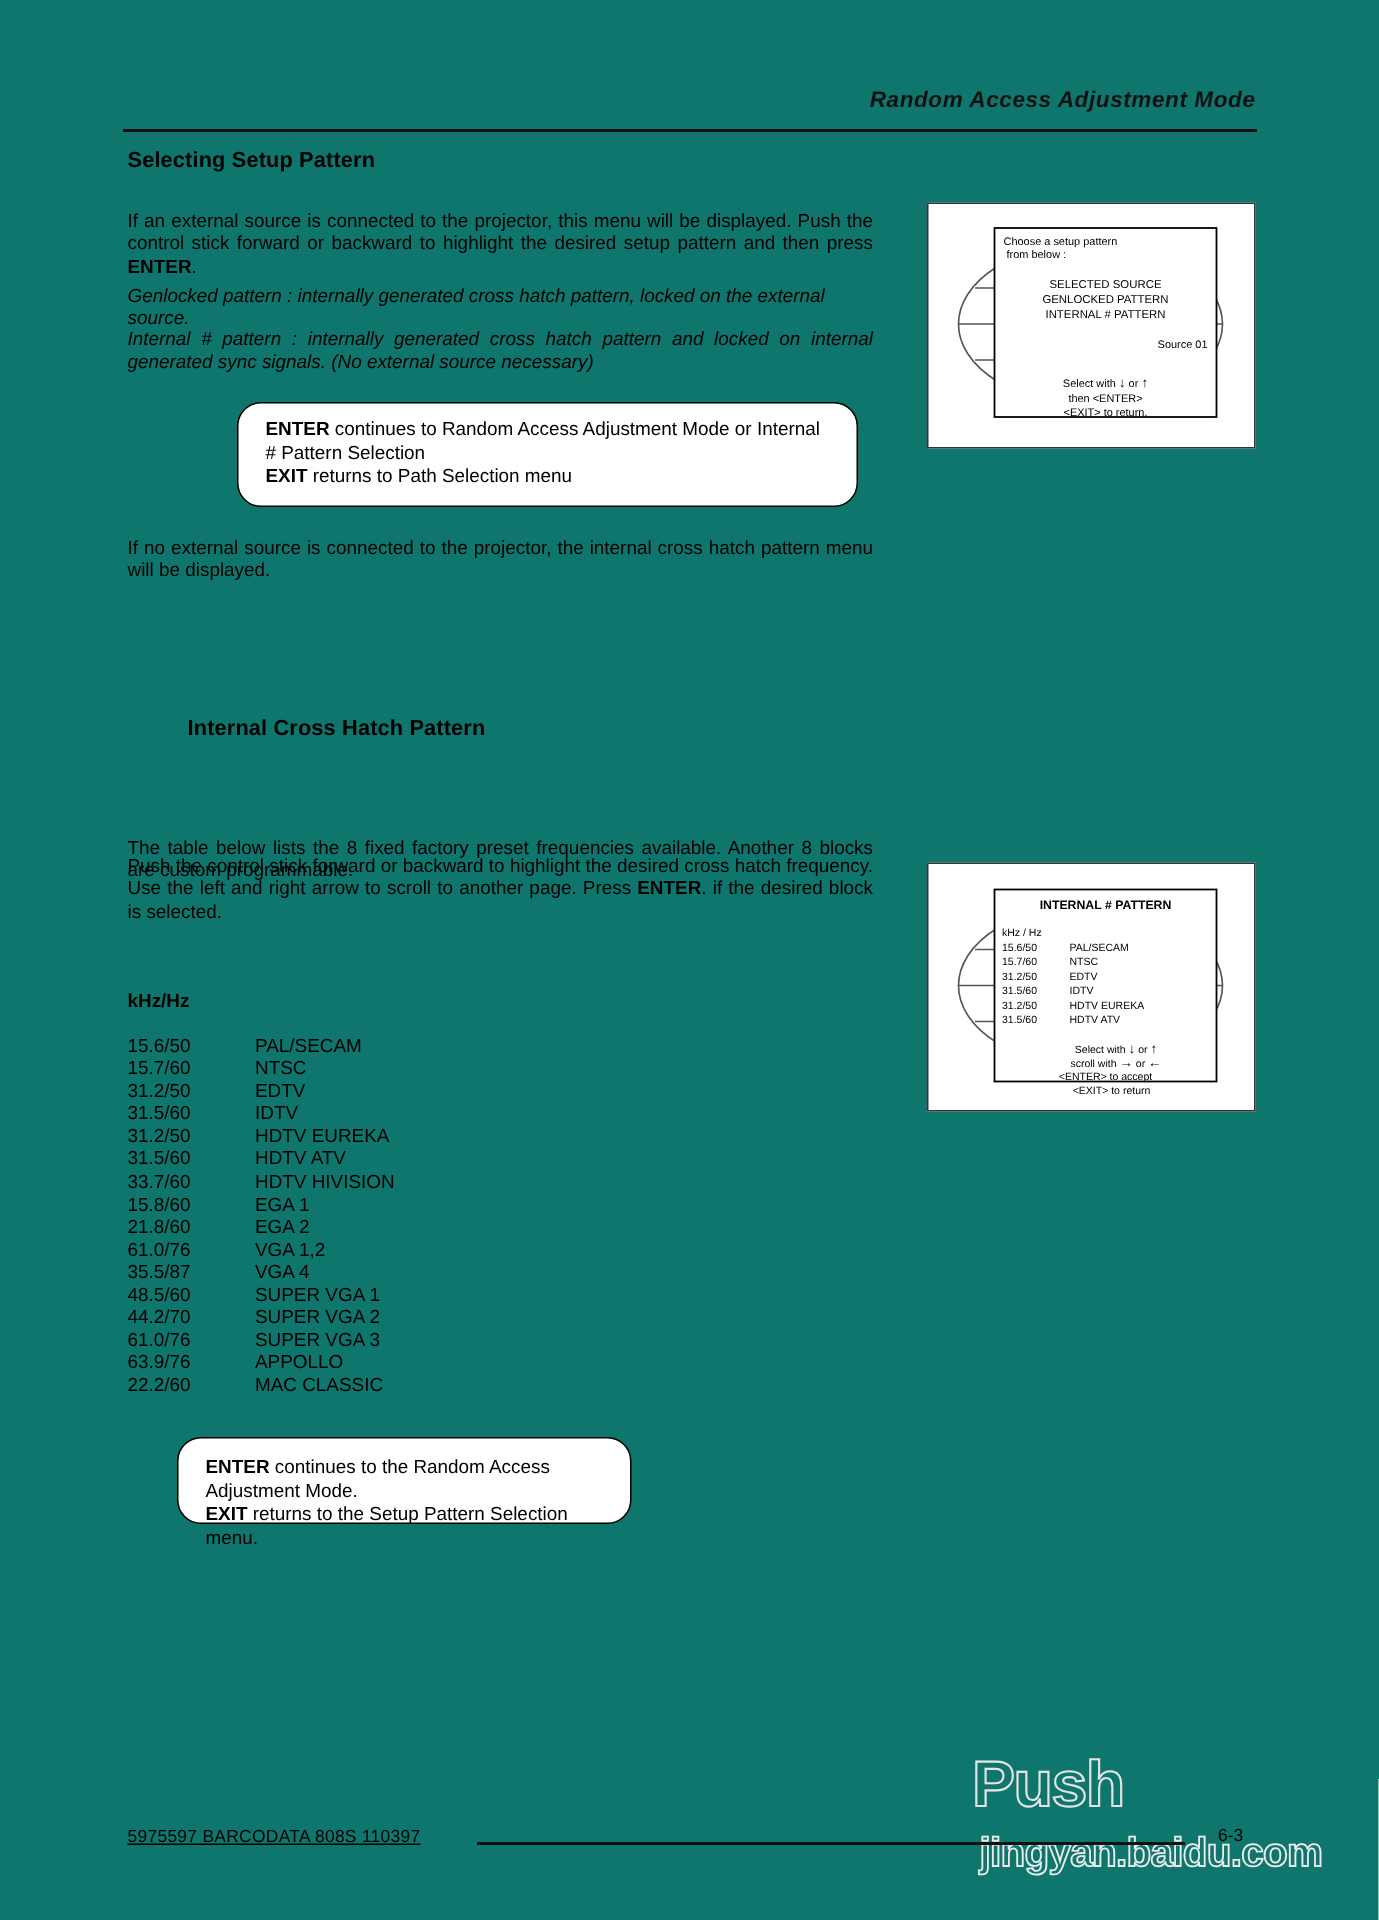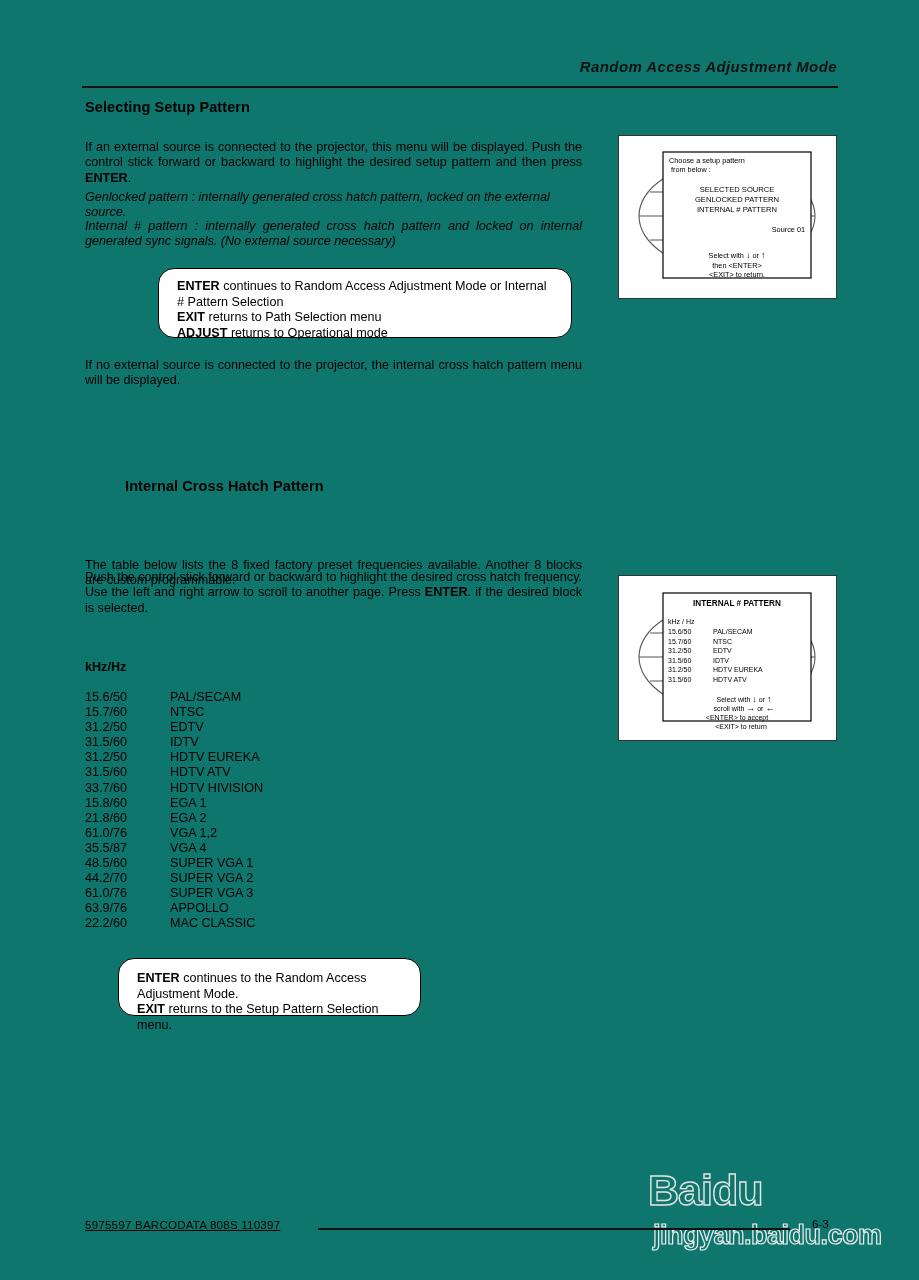--- a/index.html
+++ b/index.html
@@ -180,21 +180,20 @@
   <p class="body col-left" style="top:129px;margin-top:11px;"><span>If an external source is connected to the projector, this menu will be displayed.  Push the control stick forward or backward to highlight the desired setup pattern and then press </span><span class="b">ENTER</span><span>.</span></p>
 
   <p class="body italic noj col-left" style="top:190px;">Genlocked pattern : internally generated cross hatch pattern, locked on the external source.</p>
 
   <p class="body italic col-left" style="top:219px;">Internal # pattern : internally generated cross hatch pattern and locked on internal generated sync signals. (No external source necessary)</p>
 
   <div class="callout" style="left:110px; top:268px; width:414px; height:70px;margin-left:48px;">
     <div class="cl-inner">
       <div><span class="b">ENTER</span><span> continues to Random Access Adjustment Mode or Internal # Pattern Selection</span></div>
       <div><span class="b">EXIT</span><span> returns to Path Selection menu</span></div>
-      <div><span class="b">ADJUST</span><span> returns to Operational mode</span></div>
     </div>
   </div>
 
   <p class="body col-left" style="top:358px;">If no external source is connected to the projector, the internal cross hatch pattern menu will be displayed.</p>
 
 
   <h2 class="section col-left" style="top:478px;margin-left:40px;">Internal Cross Hatch Pattern</h2>
 
 
   <p class="body col-left" style="top:558px;">The table below lists the 8 fixed  factory preset frequencies available.  Another 8 blocks are custom  programmable.</p>
@@ -343,21 +342,21 @@
       </text>
       <text x="125" y="135" text-anchor="middle" font-family="Liberation Sans, sans-serif" font-size="7" fill="#000">
         <tspan>scroll with </tspan><tspan font-size="9" font-weight="bold">→</tspan><tspan> or </tspan><tspan font-size="9" font-weight="bold">←</tspan>
       </text>
       <text x="118" y="144" text-anchor="middle" font-family="Liberation Sans, sans-serif" font-size="7" fill="#000">&lt;ENTER&gt; to accept</text>
       <text x="122" y="153" text-anchor="middle" font-family="Liberation Sans, sans-serif" font-size="7" fill="#000">&lt;EXIT&gt; to return</text>
     </svg>
   </div>
 
   <div id="watermark">
-    <div id="wm-main">Baidu</div>
+    <div id="wm-main">Push</div>
     <div id="wm-sub">jingyan.baidu.com</div>
   </div>
 
   <div id="footer-text">5975597 BARCODATA 808S 110397</div>
   <div id="footer-rule"></div>
   <div id="page-number">6-3</div>
 
 </div>
 
 </body></html>

